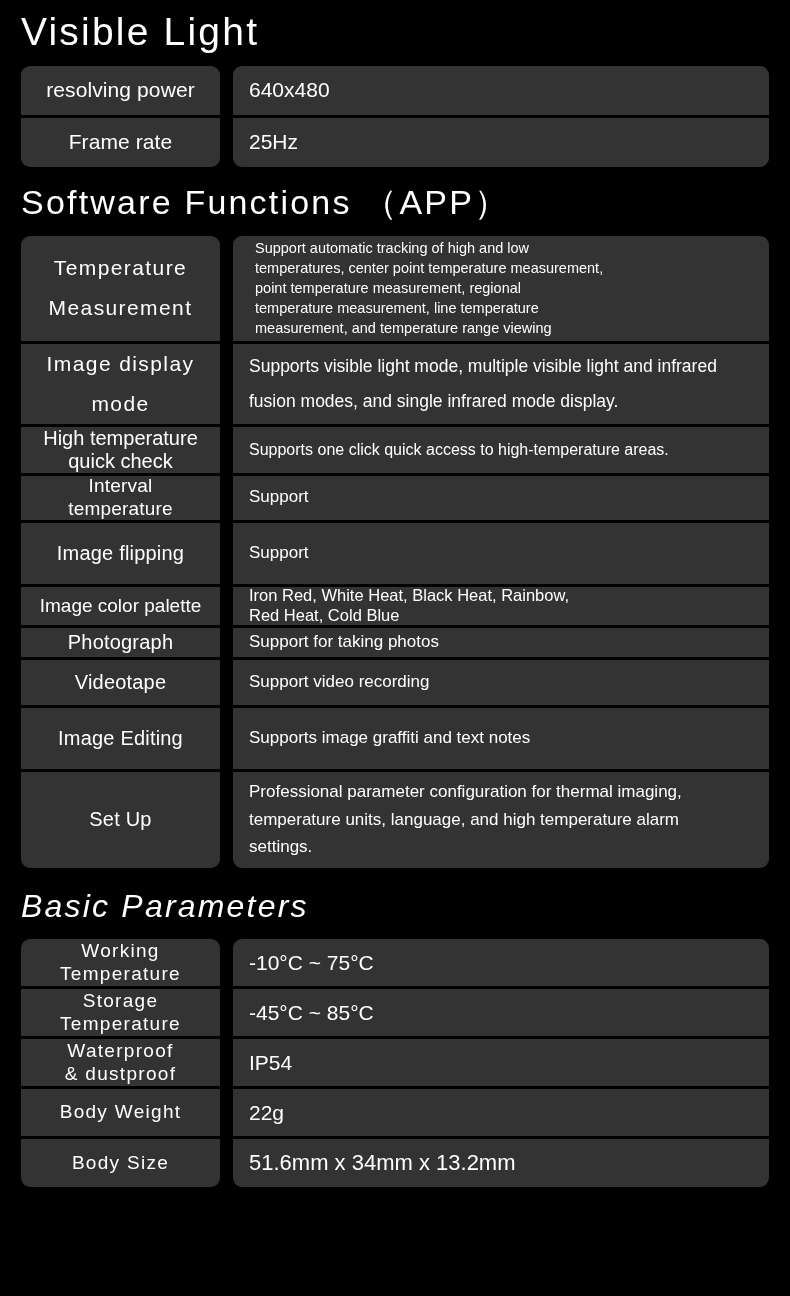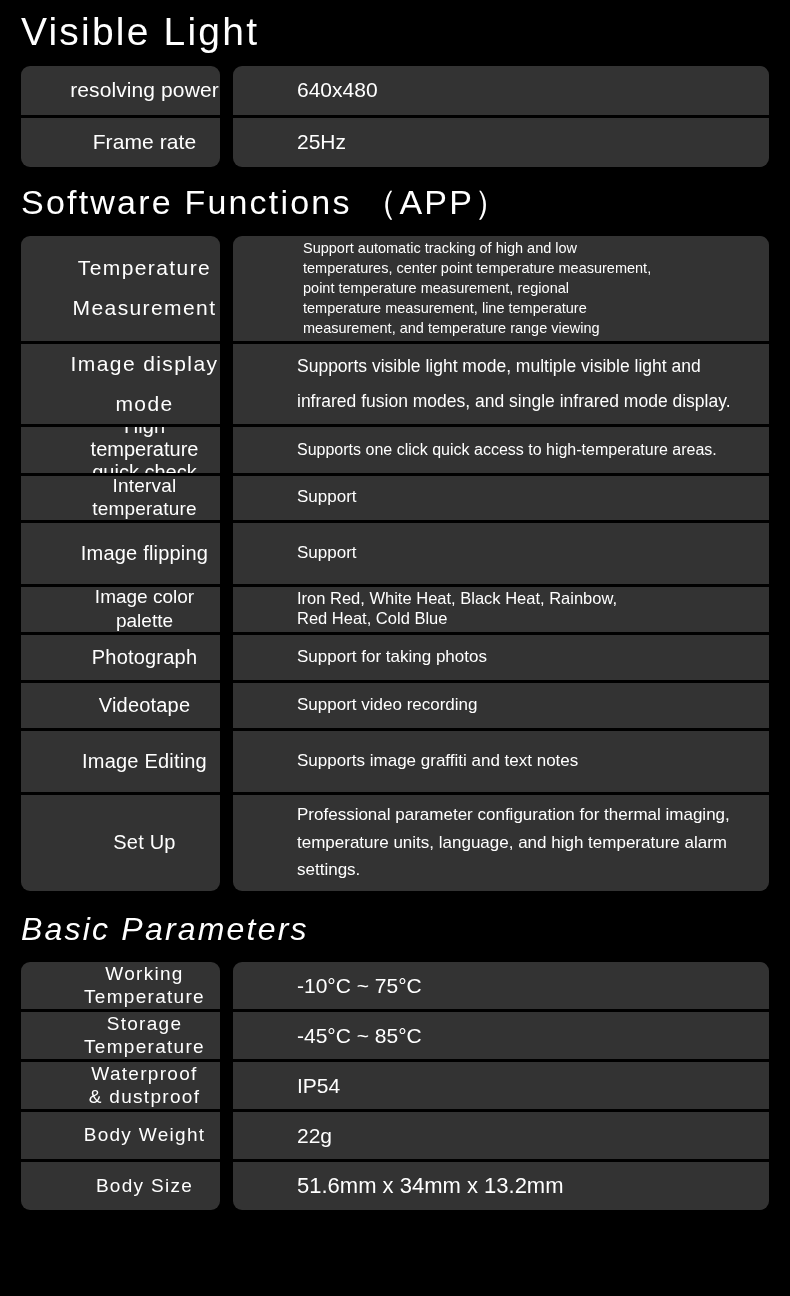--- a/index.html
+++ b/index.html
@@ -118,25 +118,25 @@
   .t-software .r-high .cell-label { font-size: 20px; letter-spacing: 0px; line-height: 1.15; }
   .t-software .r-high .cell-value { font-size: 16px; }
 
   .t-software .r-interval { height: 44px; }
   .t-software .r-interval .cell-label { font-size: 19px; letter-spacing: 0.2px; line-height: 1.18; }
   .t-software .r-interval .cell-value { font-size: 17px; }
 
   .t-software .r-flip { height: 61px; }
   .t-software .r-flip .cell-label { font-size: 20px; letter-spacing: 0.2px; }
 
-  .t-software .r-palette { height: 45px; }
+  .t-software .r-palette { height: 38px; }
   .t-software .r-palette .cell-label { font-size: 19px; letter-spacing: 0px; }
   .t-software .r-palette .cell-value { font-size: 16.5px; line-height: 1.2; }
 
-  .t-software .r-photo { height: 45px; }
+  .t-software .r-photo { height: 29px; }
   .t-software .r-photo .cell-label { font-size: 20px; letter-spacing: 0.2px; }
 
   .t-software .r-video { height: 45px; }
   .t-software .r-video .cell-label { font-size: 20px; letter-spacing: 0.2px; }
 
   .t-software .r-edit { height: 61px; }
   .t-software .r-edit .cell-label { font-size: 20px; letter-spacing: 0.2px; }
 
   .t-software .r-setup { height: 96px; }
   .t-software .r-setup .cell-label { font-size: 20px; letter-spacing: 0.2px; }
@@ -146,21 +146,20 @@
   .t-basic .row { height: 47px; }
   .t-basic .cell-label { font-size: 19px; letter-spacing: 1.3px; line-height: 1.2; }
   .t-basic .cell-value { font-size: 21px; }
   .t-basic .r-bodysize { height: 48px; }
   .t-basic .r-bodysize .cell-value { font-size: 22px; }
 
   .multiline {
     display: block;
     width: 100%;
     white-space: pre-line;
-    margin-left: 48px;
   }
 </style>
 </head>
 <body>
 
 <div class="page">
 
   <div class="section">
     <h1 class="section-title title-visible">Visible Light</h1>
 

